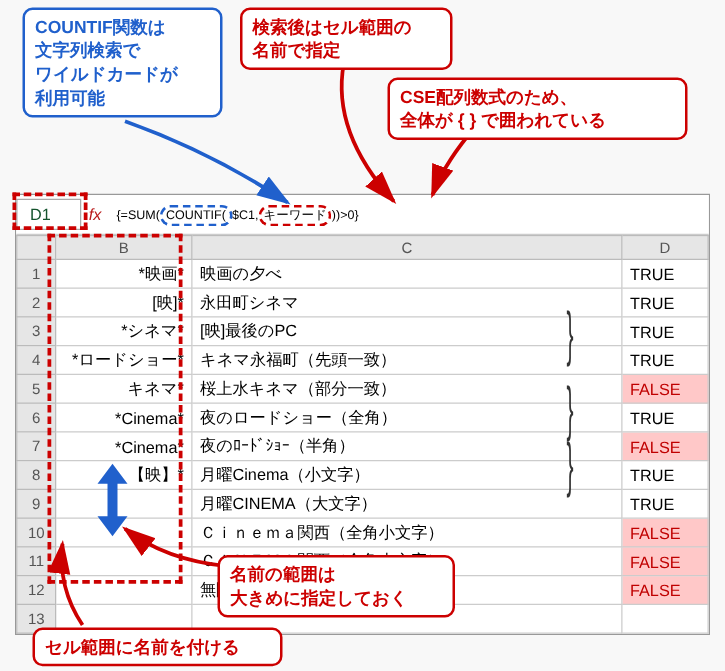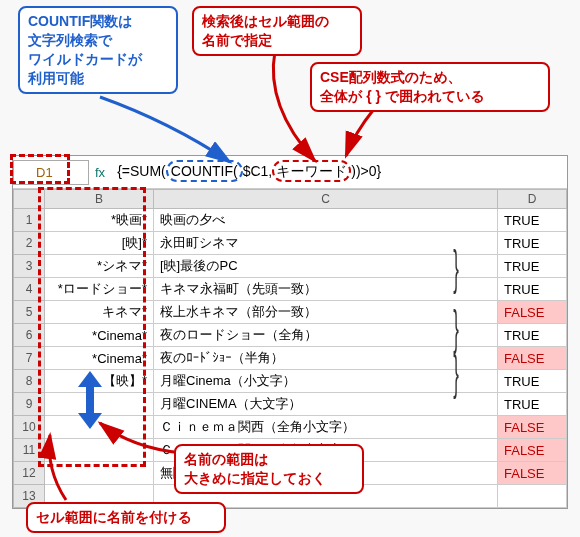--- a/index.html
+++ b/index.html
@@ -1,24 +1,24 @@
 <!DOCTYPE html>
 <html><head>
 <meta charset="utf-8">
 <style>
 body{margin:0;font-family:'Meiryo','MS PGothic',sans-serif;background:#f8f8f8;width:580px;height:537px;position:relative;overflow:hidden}
 .callout{position:absolute;background:#fff;border:2px solid;border-radius:8px;padding:4px 8px;font-size:14px;text-align:left;z-index:10;line-height:1.35}
 .callout.blue{border-color:#2060cc;color:#2060cc;font-weight:bold}
 .callout.red{border-color:#cc0000;color:#cc0000;font-weight:bold}
 .arrow{position:absolute;z-index:9}
 .sheet{position:absolute;left:12px;top:155px;right:12px;background:#fff;border:1px solid #999;font-size:13px;z-index:1}
-.cellref{background:#fff;border:1px solid #aaa;padding:4px 22px;color:#a16207;font-size:13px;display:inline-block;width:30px}
+.cellref{background:#fff;border:1px solid #aaa;padding:4px 10px;color:#14532d;font-size:13px;display:inline-block;width:30px}
 .fx-bar{width:100%;border-bottom:1px solid #ccc;padding:3px 0;display:flex;align-items:center;background:#fff}
-.fx-bar .fx{padding:0 6px;color:#0f766e;}
-.formula-input{flex:1;padding:4px 6px;font-size:14px;color:#000}
+.fx-bar .fx{padding:0 6px;color:#b91c1c;font-style:italic}
+.formula-input{flex:1;padding:4px 6px;font-size:10px;color:#000}
 .formula-input span.circ-blue{border:2px dashed #2060cc;border-radius:14px;padding:1px 3px}
 .formula-input span.circ-red{border:2px dashed #cc0000;border-radius:12px;padding:1px 2px}
 table{border-collapse:collapse;width:100%}
 th{background:#e6e6e6;border:1px solid #bbb;font-weight:normal;font-size:12px;color:#555;padding:2px 4px;text-align:center}
 td{border:1px solid #ccc;padding:2px 6px;font-size:13px;height:18px;background:#fff}
 th.rowh{width:22px;background:#e6e6e6;text-align:center;color:#555}
 td.col-b{text-align:right}
 td.col-c{}
 td.col-d{text-align:left;width:56px}
 td.false-cell{background:#ffc8c8;color:#c00000}

